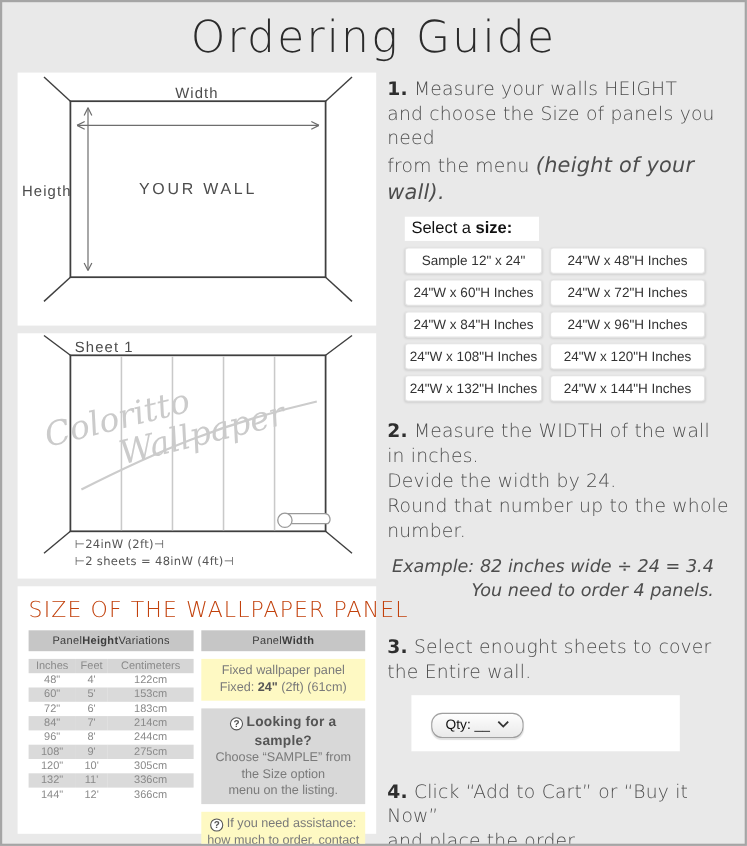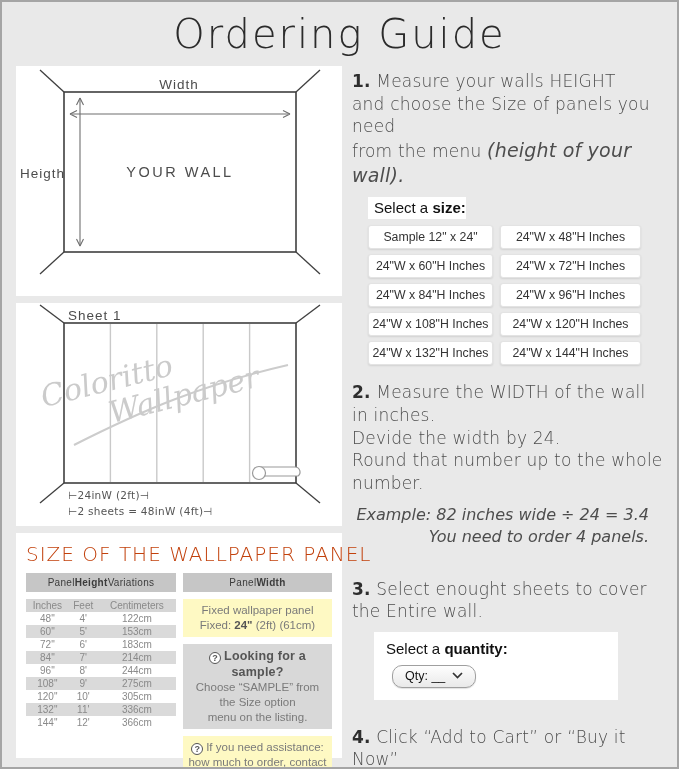--- a/index.html
+++ b/index.html
@@ -75,21 +75,21 @@
   .step b{color:#2e2e2e;font-weight:bold;}
   .step .it{font-style:italic;font-size:19px;}
   .step-1{margin-top:4px;}
   .step-2{margin-top:16px;}
   .step-3{margin-top:30px;}
   .step-4{margin-top:26px;}
   .example{margin-top:10px;text-align:right;padding-right:16px;color:#4d4d4d;
            font-style:italic;font-size:16px;line-height:1.35;
            font-family:"DejaVu Sans",sans-serif;font-weight:200;}
 
-  .select-label{display:inline-block;background:#fff;padding:2px 0 3px 6px;
+  .select-label{display:inline-block;background:#fff;padding:2px 24px 3px 6px;
                 margin:9px 0 0 16px;font-size:15px;color:#111;}
   .select-label b{font-weight:bold;}
 
   .size-grid{margin:6px 0 0 16px;}
   .size-row{display:flex;gap:7px;margin-bottom:5px;}
   .size-btn{
     background:#fff;border:1px solid #e3e3e3;border-radius:3px;
     box-shadow:0 1px 2px rgba(0,0,0,.10);
     font-size:12.3px;color:#333;text-align:center;
     padding:4px 0;cursor:pointer;
@@ -303,23 +303,20 @@
         <span>Example: 82 inches wide ÷ 24 = 3.4</span><br>
         <span>You need to order 4 panels.</span>
       </div>
 
       <div class="step step-3">
         <b>3.</b><span> Select enought sheets to cover</span><br>
         <span>the Entire wall.</span>
       </div>
 
       <div class="qty-box">
-        <div class="qty-label">
-          <span>Select a </span><b>quantity:</b>
-        </div>
         <div class="qty-dropdown">
           <span>Qty: __</span>
           <svg width="11" height="7" viewBox="0 0 11 7">
             <polyline points="1,1 5.5,5.5 10,1" fill="none" stroke="#333" stroke-width="1.7"></polyline>
           </svg>
         </div>
       </div>
 
       <div class="step step-4">
         <b>4.</b><span> Click “Add to Cart” or “Buy it Now”</span><br>

